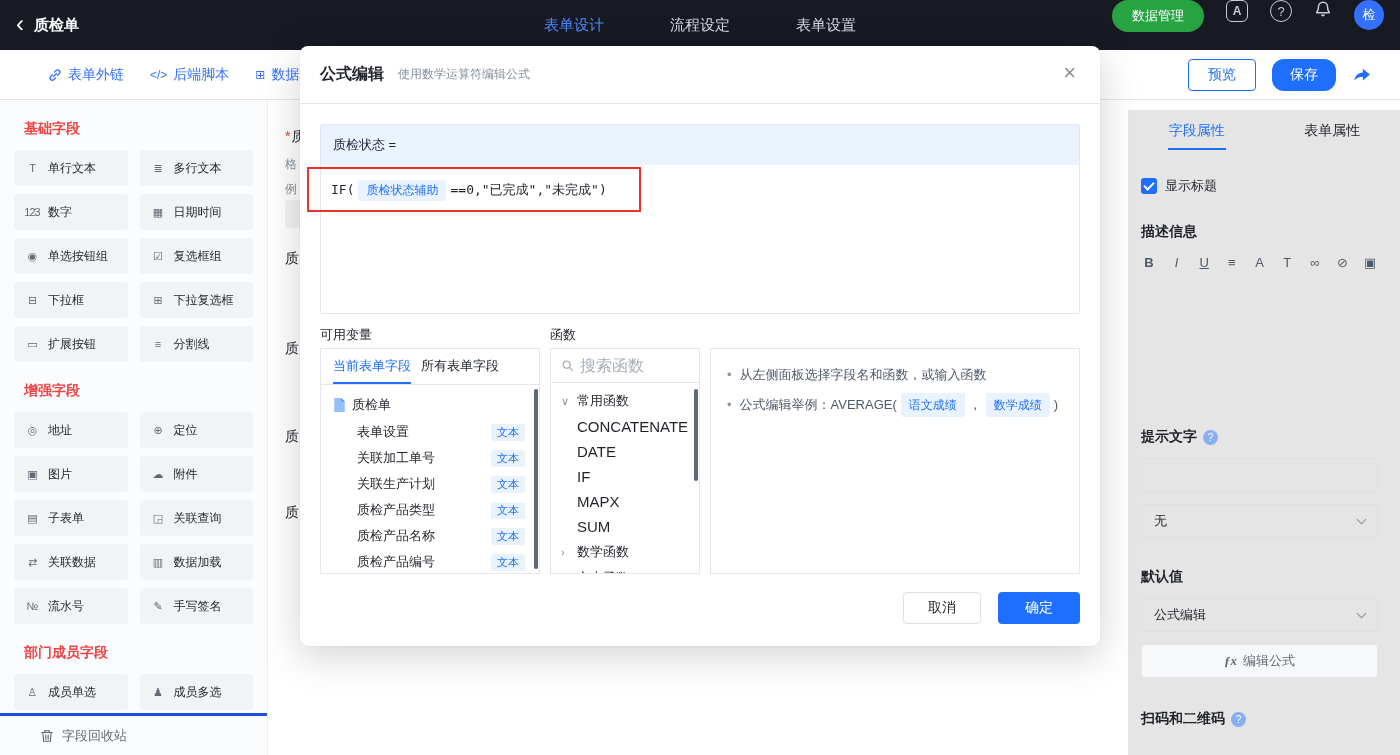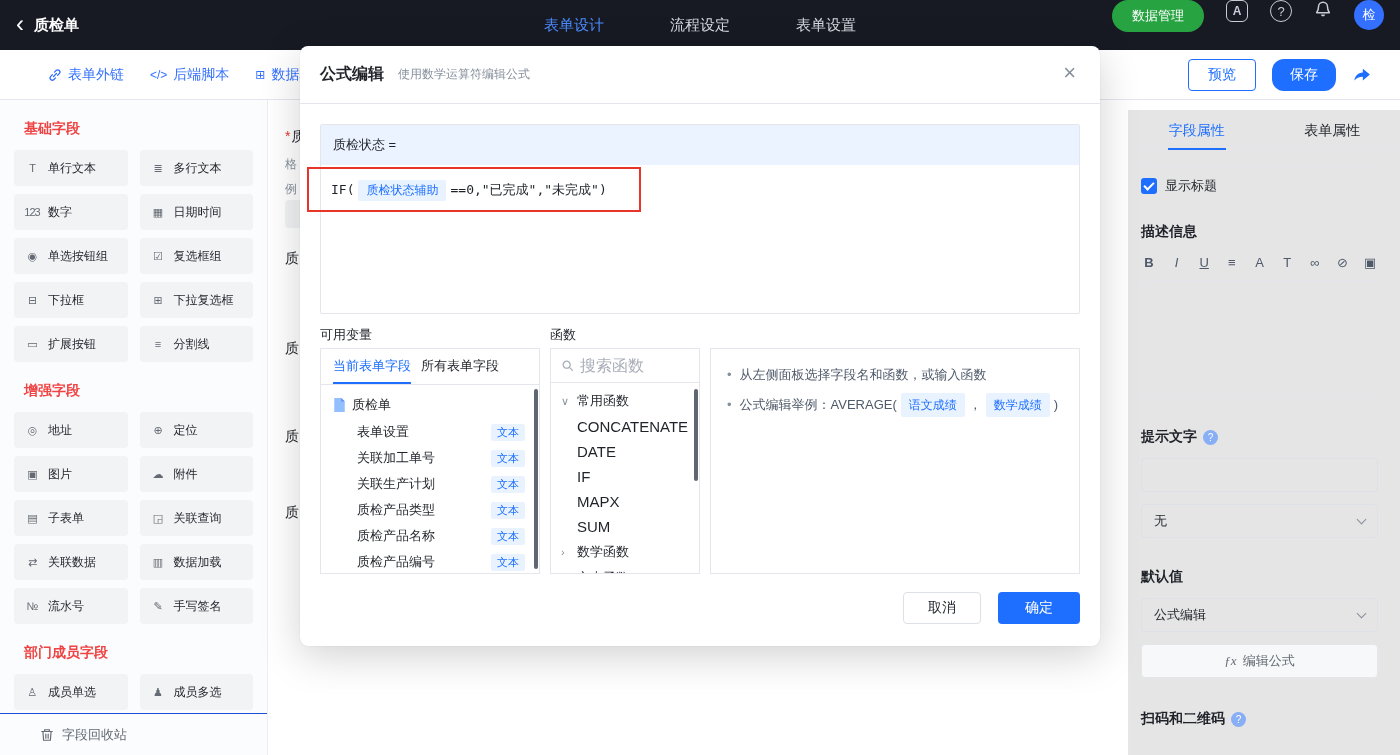--- a/index.html
+++ b/index.html
@@ -31,21 +31,21 @@
   .btn-save { width:64px; height:32px; background:#1e6fff; color:#fff; border:none; border-radius:12px; font-size:14px; cursor:pointer; }
   .share { cursor:pointer; display:flex; align-items:center; }
 
   
   .sidebar { position:absolute; left:0; top:100px; width:268px; height:655px; background:#fbfcfe; border-right:1px solid #eceef1; padding:20px 14px 0; overflow:hidden; }
   .sec-title { font-size:14px; font-weight:700; color:#ef4444; margin:0 0 12px 10px; height:18px; }
   .chip-grid { display:grid; grid-template-columns:1fr 1fr; gap:8px 12px; margin-bottom:20px; }
   .chip { height:36px; background:#f2f3f5; border-radius:4px; display:flex; align-items:center; padding:0 8px; gap:6px; cursor:grab; }
   .chip .cicon { width:20px; flex:none; color:#646a73; font-size:11px; text-align:center; letter-spacing:-1px; }
   .chip .clabel { font-size:12px; color:#1f2329; white-space:nowrap; }
-  .recycle { position:absolute; left:0; bottom:0; width:267px; height:42px; border-top:1px solid #1d4ed8; background:#fbfcfe; display:flex; align-items:center; gap:8px; padding-left:40px; color:#646a73; font-size:13px; cursor:pointer; }
+  .recycle { position:absolute; left:0; bottom:0; width:267px; height:42px; border-top:3px solid #1d4ed8; background:#fbfcfe; display:flex; align-items:center; gap:8px; padding-left:40px; color:#646a73; font-size:13px; cursor:pointer; }
 
   
   .canvas { position:absolute; left:268px; top:100px; width:860px; height:655px; background:#fff; }
   .frag { position:absolute; left:17px; font-size:14px; color:#1f2329; white-space:nowrap; }
   .frag .req { color:#e8352a; margin-right:1px; }
   .frag.small { font-size:12px; color:#86909c; }
   .frag-box { position:absolute; left:17px; top:100px; width:15px; height:28px; background:#f2f3f5; border-radius:4px 0 0 4px; }
 
   
   .props { position:absolute; left:1128px; top:110px; width:272px; height:655px; background:#e5e5e5; border-left:1px solid #e5e6eb; }
@@ -64,21 +64,21 @@
   .editor-toolbar { display:flex; align-items:center; gap:12px; margin-top:14px; color:#4e5969; font-size:13px; }
   .eicon { cursor:pointer; width:16px; text-align:center; }
   .eicon.u { text-decoration:underline; }
   .eicon.b { font-weight:700; }
   .eicon.i { font-style:italic; }
   .editor-area { margin-top:10px; height:118px; border:1px solid #e5e6eb; border-radius:2px; cursor:text; }
   .pinput { margin-top:12px; height:34px; border:1px solid #dde0e6; border-radius:4px; cursor:text; }
   .pselect { margin-top:12px; height:34px; border:1px solid #dde0e6; border-radius:4px; display:flex; align-items:center; justify-content:space-between; padding:0 12px; font-size:13px; cursor:pointer; }
   .chev { width:7px; height:7px; border-right:1.5px solid #86909c; border-bottom:1.5px solid #86909c; transform:rotate(45deg); margin-top:-3px; }
   .fx-btn { margin-top:12px; width:100%; height:34px; border:1px solid #e5e6eb; background:#f7f8fa; border-radius:4px; display:flex; align-items:center; justify-content:center; gap:6px; color:#646a73; font-size:13px; cursor:pointer; }
-  .fxg { font-style:italic; font-family:"Liberation Serif",serif; }
+  .fxg { font-style:italic; font-family:"Liberation Serif",serif;font-weight:bold; }
   .mt28 { margin-top:28px; } .mt30 { margin-top:30px; } .mt26 { margin-top:26px; } .mt32 { margin-top:32px; }
 
   
   .modal { position:absolute; left:300px; top:46px; width:800px; height:600px; background:#fff; border-radius:8px;
     box-shadow:0 10px 40px rgba(0,0,0,.18), 0 0 1px rgba(0,0,0,.2); z-index:20; }
   .modal-header { height:58px; border-bottom:1px solid #e5e6eb; display:flex; align-items:center; padding:0 20px; gap:14px; }
   .modal-title { font-size:16px; font-weight:700; color:#1f2329; }
   .modal-sub { font-size:12px; color:#86909c; }
   .modal-close { position:absolute; right:24px; top:16px; font-size:22px; color:#86909c; cursor:pointer; line-height:1; }
   .formula-wrap { position:absolute; left:20px; top:78px; width:760px; height:190px; border:1px solid #e5e6eb; border-radius:2px; cursor:text; }

